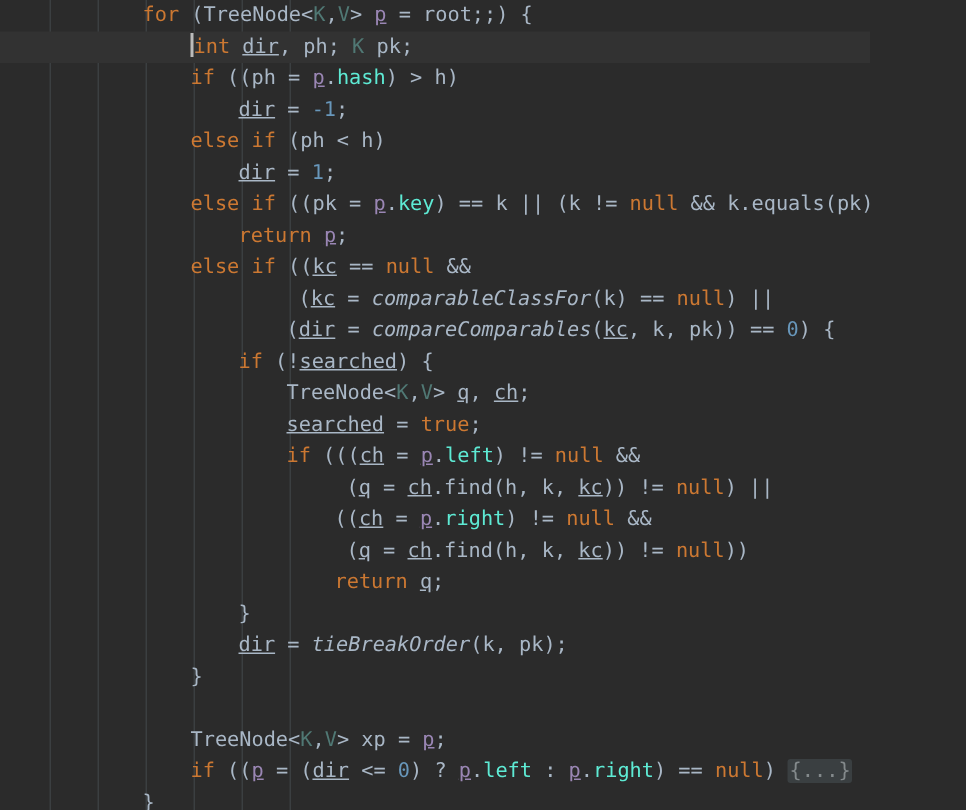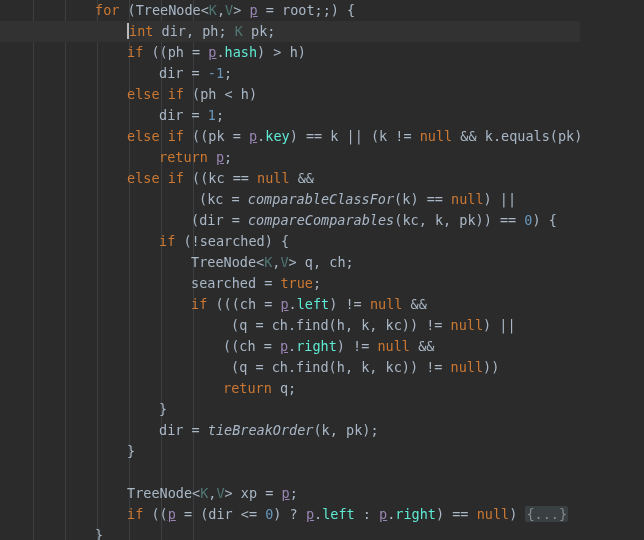--- a/index.html
+++ b/index.html
@@ -61,21 +61,21 @@
   }
 
   
   .t-def    { color: #a9b7c6; }           
   .t-kw     { color: #cc7832; }           
   .t-num    { color: #6897bb; }           
   .t-type   { color: #a9b7c6; }           
   .t-tparam { color: #507874; }           
   .t-field  { color: #5eead4; }           
   .t-param  { color: #9a86b4; text-decoration: underline; }  
-  .t-local  { color: #a9b7c6; }  
+  .t-local  { color: #a9b7c6; text-decoration: underline; }  
   .t-static { color: #a9b7c6; font-style: italic; }          
   .t-punc   { color: #a9b7c6; }
   .t-op     { color: #a9b7c6; }
 
   
   .caret {
     display: inline-block;
     width: 0;
     border-left: 2px solid #bbbbbb;
     height: 16px;

